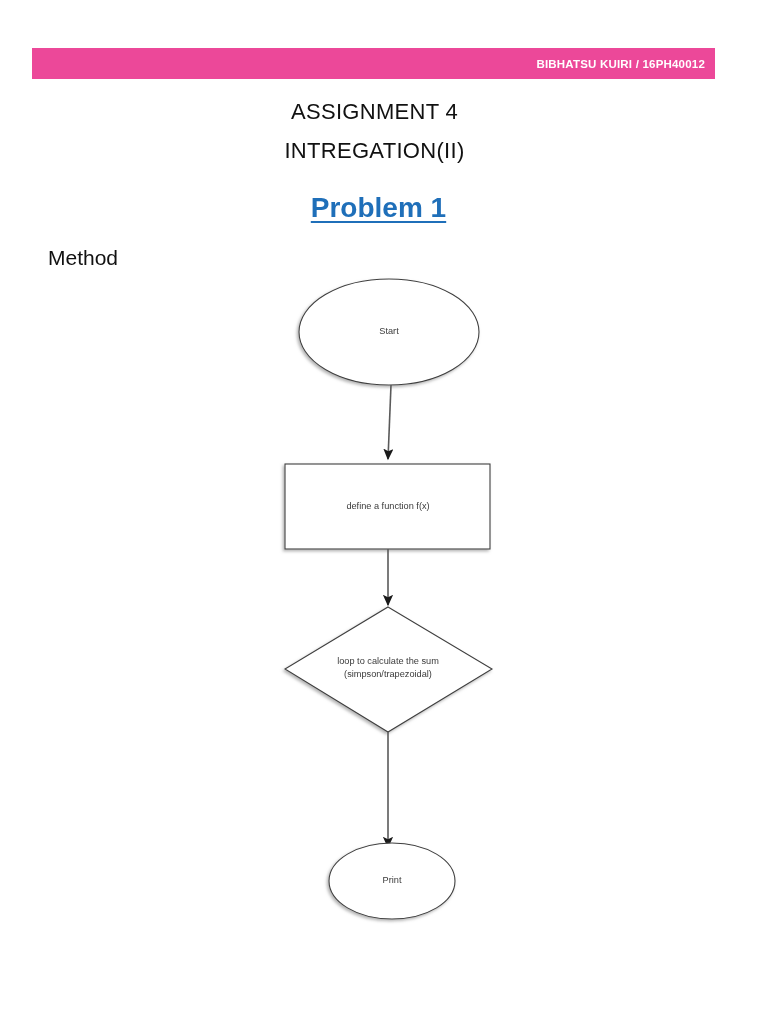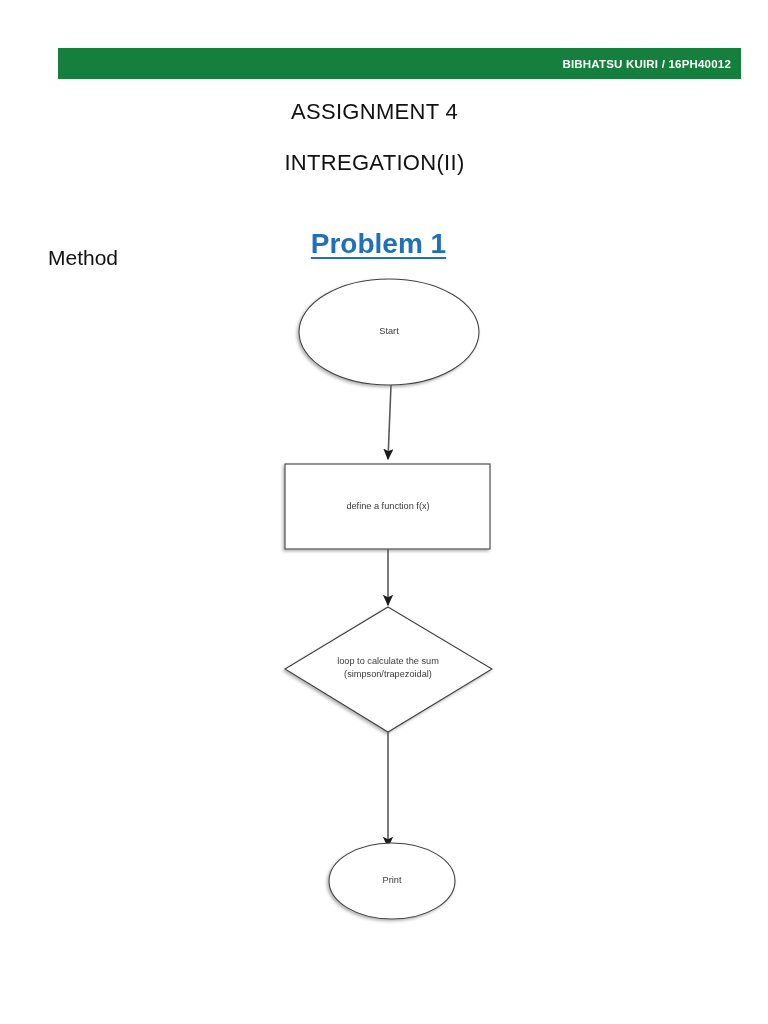--- a/index.html
+++ b/index.html
@@ -13,25 +13,25 @@
     height: 1024px;
     position: relative;
     overflow: hidden;
     font-family: "Liberation Sans", sans-serif;
     color: #000000;
   }
 
   
   #header-band {
     position: absolute;
-    left: 58px;
+    left: 32px;
     top: 48px;
     width: 683px;
     height: 31px;
-    background: #15803d;
+    background: #ec4899;
   }
   #header-author {
     position: absolute;
     right: 10px;
     top: 50%;
     transform: translateY(-50%);
     color: #ffffff;
     font-size: 11.5px;
     font-weight: bold;
     letter-spacing: 0.2px;
@@ -43,30 +43,29 @@
     position: absolute;
     left: 0;
     width: 749px;
     text-align: center;
     font-size: 22px;
     font-weight: normal;
     color: #111111;
     letter-spacing: 0.3px;
   }
   #title-line-1 { top: 99px; }
-  #title-line-2 { top: 150px; text-align: center; }
+  #title-line-2 { top: 138px; text-align: center; }
 
   #problem-heading {
     position: absolute;
     left: 0;
     width: 757px;
     text-align: center;
     top: 192px;
     font-size: 28px;
-    margin-top: 36px;
   }
   #problem-heading .ph-text {
     font-weight: bold;
     color: #1F6FB9;
     text-decoration: underline;
     text-underline-offset: 4px;
     text-decoration-thickness: 2px;
   }
 
   #method-label {

